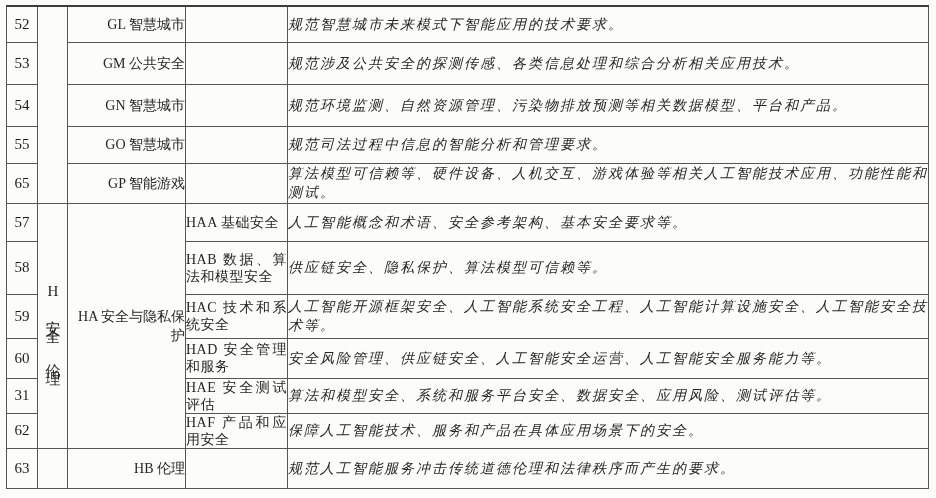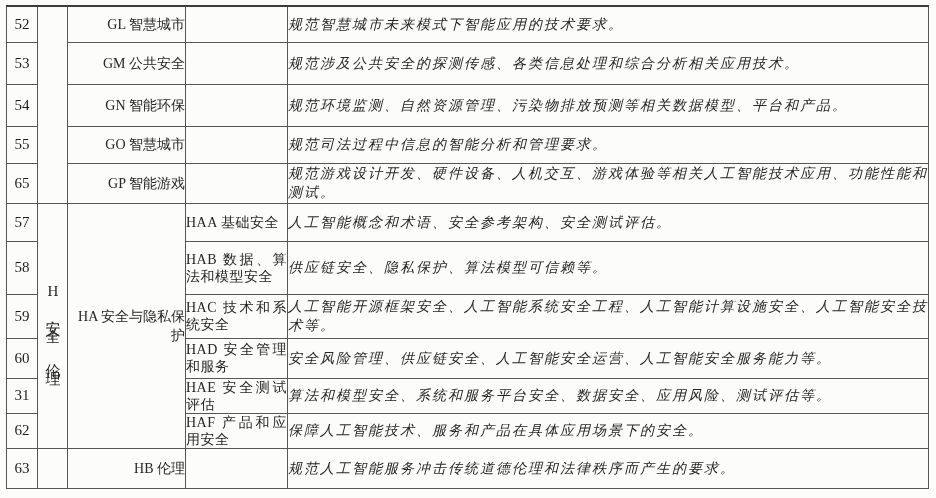--- a/index.html
+++ b/index.html
@@ -57,47 +57,47 @@
 
     <tr style="height:42px">
       <td class="no">53</td>
       <td class="cat">GM 公共安全</td>
       <td></td>
       <td class="desc">规范涉及公共安全的探测传感、各类信息处理和综合分析相关应用技术。</td>
     </tr>
 
     <tr style="height:42px">
       <td class="no">54</td>
-      <td class="cat">GN 智能环保</td>
+      <td class="cat">GN 智慧城市</td>
       <td></td>
       <td class="desc">规范环境监测、自然资源管理、污染物排放预测等相关数据模型、平台和产品。</td>
     </tr>
 
     <tr style="height:37px">
       <td class="no">55</td>
       <td class="cat">GO 智慧城市</td>
       <td></td>
       <td class="desc">规范司法过程中信息的智能分析和管理要求。</td>
     </tr>
 
     <tr style="height:40px">
       <td class="no">65</td>
       <td class="cat">GP 智能游戏</td>
       <td></td>
-      <td class="desc">规范游戏设计开发、硬件设备、人机交互、游戏体验等相关人工智能技术应用、功能性能和测试。</td>
+      <td class="desc">算法模型可信赖等、硬件设备、人机交互、游戏体验等相关人工智能技术应用、功能性能和测试。</td>
     </tr>
 
     <tr style="height:38px">
       <td class="no">57</td>
       <td class="vcat" rowspan="6">
         <div class="vtext">H安全/伦理</div>
       </td>
       <td class="cat" rowspan="6">HA 安全与隐私保护</td>
       <td class="sub">HAA 基础安全</td>
-      <td class="desc">人工智能概念和术语、安全参考架构、安全测试评估。</td>
+      <td class="desc">人工智能概念和术语、安全参考架构、基本安全要求等。</td>
     </tr>
 
     <tr style="height:53px">
       <td class="no">58</td>
       <td class="sub">HAB 数据、算法和模型安全</td>
       <td class="desc">供应链安全、隐私保护、算法模型可信赖等。</td>
     </tr>
 
     <tr style="height:44px">
       <td class="no">59</td>

